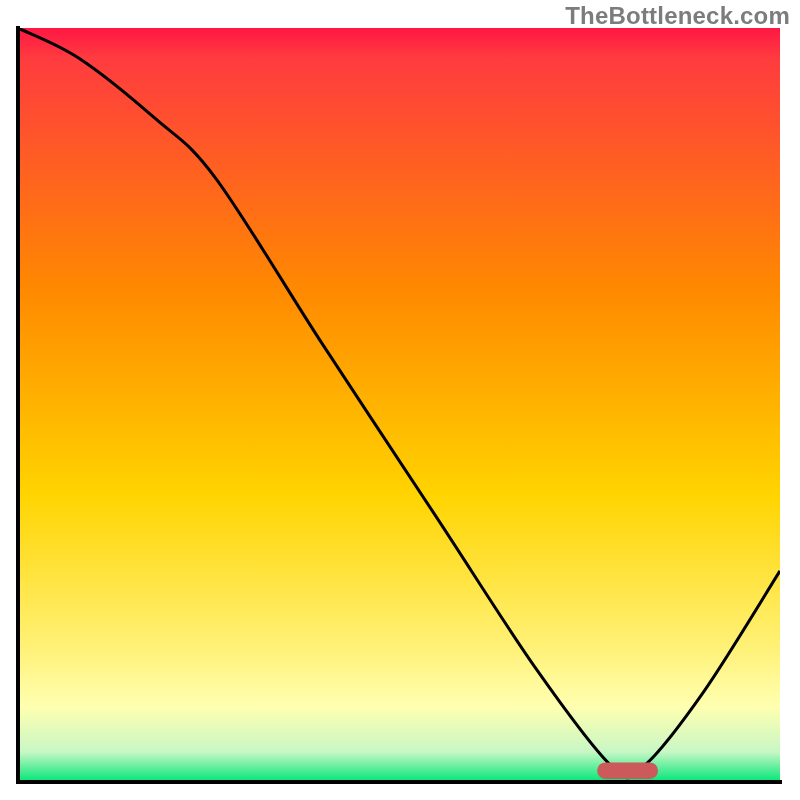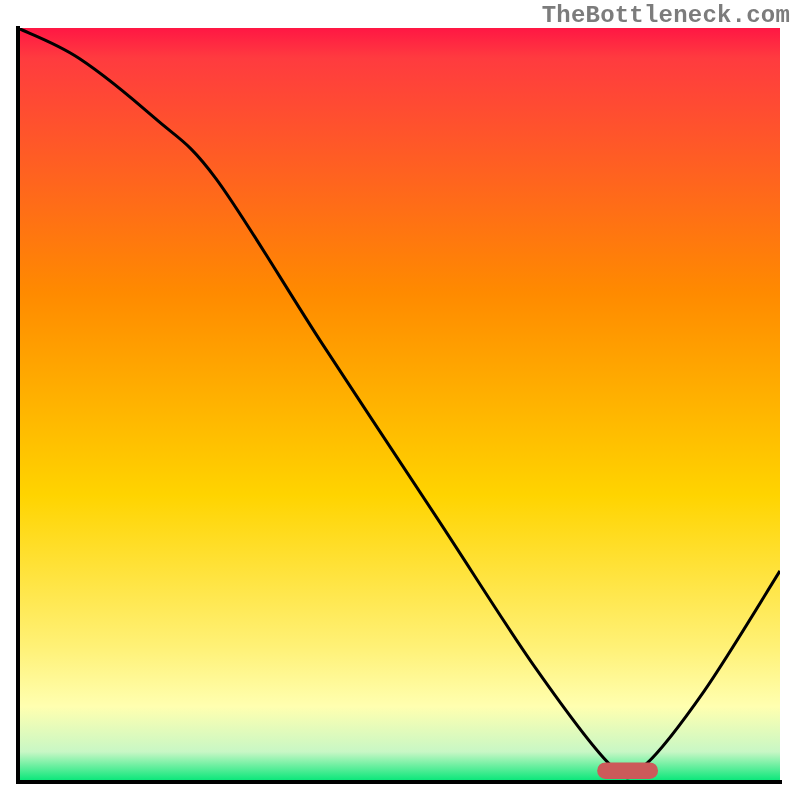--- a/index.html
+++ b/index.html
@@ -7,21 +7,20 @@
     padding: 0;
     width: 800px;
     height: 800px;
     background: #ffffff;
     font-family: Arial, Helvetica, sans-serif;
   }
   .stage {
     position: relative;
     width: 800px;
     height: 588px;
-    font-family: Liberation Mono, monospace;
   }
   .watermark {
     position: absolute;
     top: 2px;
     right: 10px;
     font-size: 24px;
     font-weight: 600;
     color: #7c7c7c;
     letter-spacing: 0.2px;
   }

